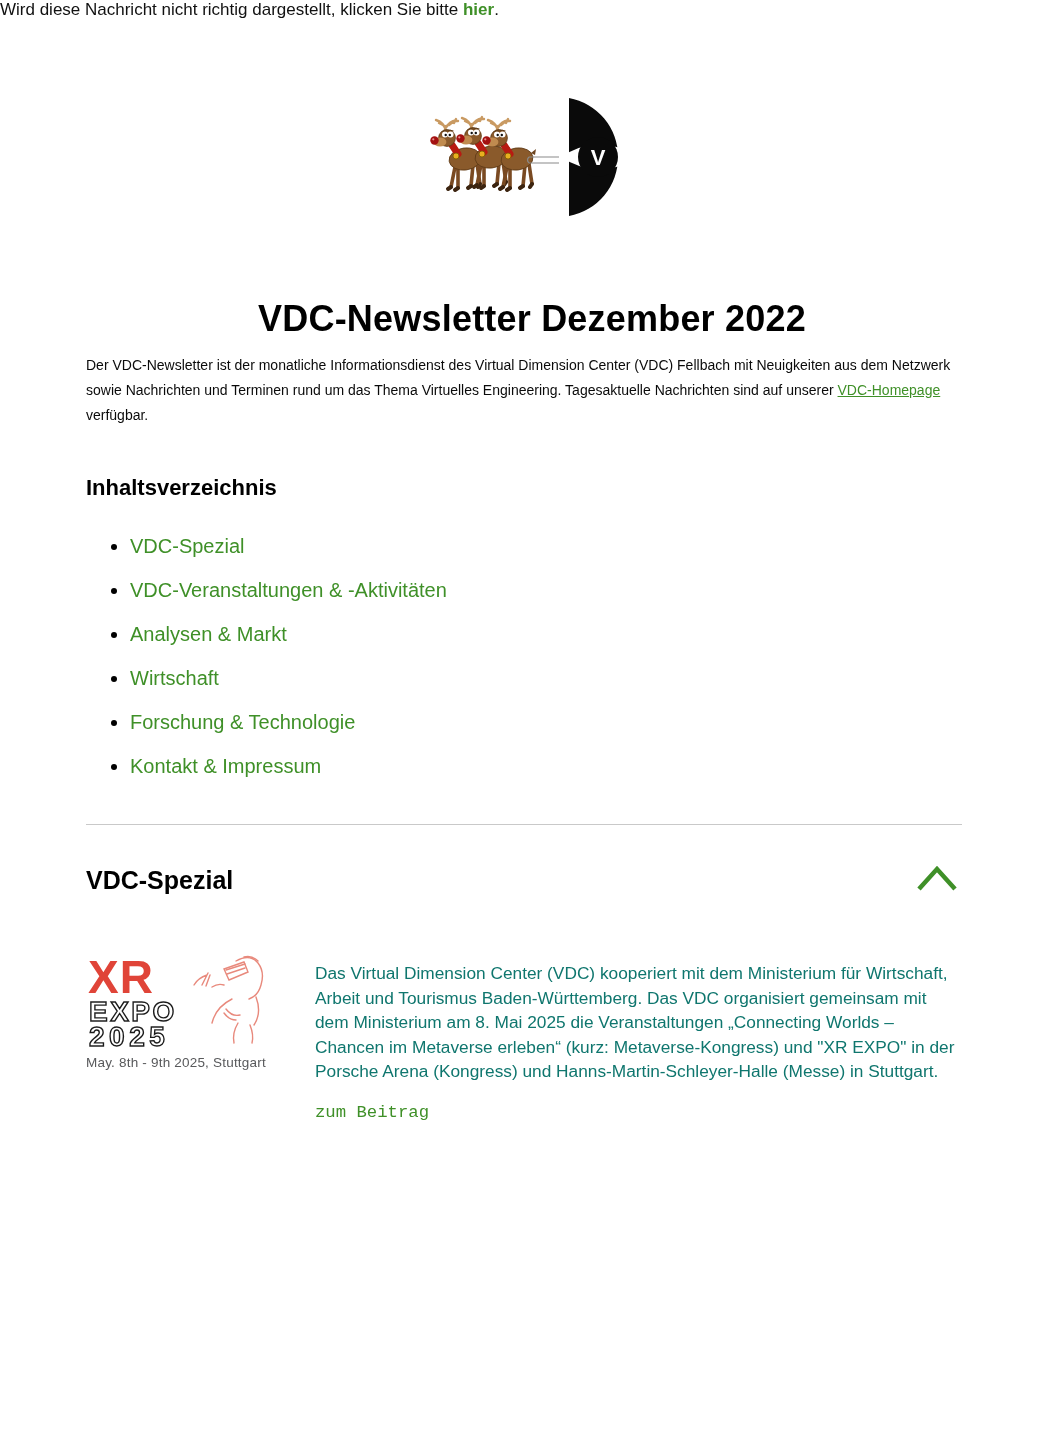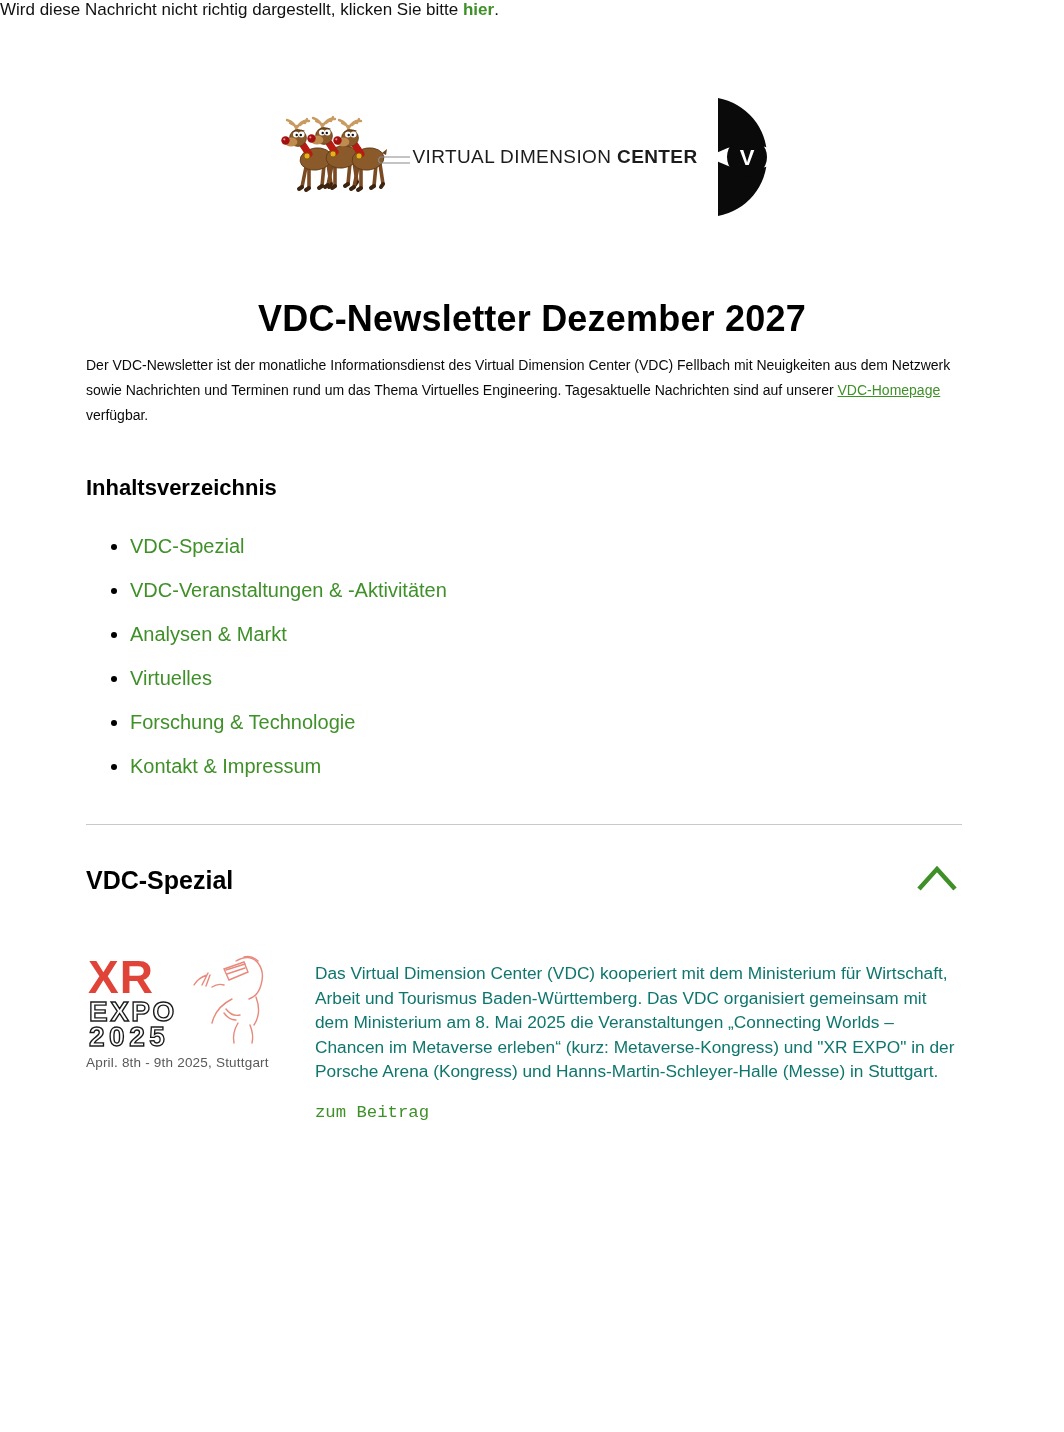--- a/index.html
+++ b/index.html
@@ -88,46 +88,43 @@
           <circle cx="24.8" cy="18" r="1.2" fill="#111"></circle>
         <path d="M16.5,15 q3,-2 6,-1 M22.5,14 q3,-1.5 6,0" stroke="#5d3a16" stroke-width="1" fill="none"></path>
       </g>
     </defs>
     <use href="#deer" x="0" y="2"></use>
     <use href="#deer" x="26" y="0"></use>
     <use href="#deer" x="52" y="2"></use>
     <path d="M104,42 h30 M104,48 h30" stroke="#8a8a8a" stroke-width="1.2"></path>
     <path d="M104,42 q-3,3 0,6" stroke="#8a8a8a" stroke-width="1.2" fill="none"></path>
   </svg>
-  <div class="brand-text">
-    <span>VIRTUAL DIMENSION </span><span class="bold">CENTER</span>
-  </div>
 
   <svg width="78" height="122" viewBox="0 0 78 122" aria-hidden="true">
     <path d="M8,2 a60,60 0 0 1 0,118 z" fill="#0a0a0a"></path>
     <path d="M0,61 Q38,36 78,61 Q38,86 0,61 Z" fill="#ffffff"></path>
     <circle cx="37" cy="61" r="20" fill="#0a0a0a"></circle>
     <text x="37" y="69" text-anchor="middle" font-size="22" font-weight="bold" fill="#ffffff" font-family="Liberation Sans, sans-serif">V</text>
   </svg>
 </div>
 
-<h1 class="newsletter-title">VDC-Newsletter Dezember 2027</h1>
+<h1 class="newsletter-title">VDC-Newsletter Dezember 2022</h1>
 
 <div class="inner">
 
   <p class="intro">
     <span>Der VDC-Newsletter ist der monatliche Informationsdienst des Virtual Dimension Center (VDC) Fellbach mit Neuigkeiten aus dem Netzwerk sowie Nachrichten und Terminen rund um das Thema Virtuelles Engineering. Tagesaktuelle Nachrichten sind auf unserer </span><a>VDC-Homepage</a><span> verfügbar.</span>
   </p>
 
   <h2 class="toc-heading">Inhaltsverzeichnis</h2>
   <ul class="toc-list">
     <li><a>VDC-Spezial</a></li>
     <li><a>VDC-Veranstaltungen &amp; -Aktivitäten</a></li>
     <li><a>Analysen &amp; Markt</a></li>
-    <li><a>Virtuelles</a></li>
+    <li><a>Wirtschaft</a></li>
     <li><a>Forschung &amp; Technologie</a></li>
     <li><a>Kontakt &amp; Impressum</a></li>
   </ul>
 
   <hr class="divider">
 
   <div class="section-header">
     <h2>VDC-Spezial</h2>
     <a class="to-top" title="">
       <svg width="46" height="32" viewBox="0 0 46 32" aria-hidden="true">
@@ -147,20 +144,20 @@
           <path d="M138,22 l20,-7 l4,10 l-19,8 z"></path>
           <path d="M140,23 l19,-6 M141,27 l18,-6"></path>
           <path d="M158,10 q8,-2 14,4"></path>
           <path d="M121,28 q-9,3 -13,10 m14,-12 l-6,12 m8,-10 l-4,11"></path>
           <path d="M126,40 q6,-4 12,-2"></path>
           <path d="M146,52 q-16,8 -20,24 M170,50 q6,16 -2,28"></path>
           <path d="M140,62 q6,8 14,6 m-16,-2 q5,7 12,7"></path>
           <path d="M152,76 q-6,10 -4,20 M164,78 q4,10 2,18"></path>
         </g>
       </svg>
-      <div class="media-caption">April. 8th - 9th 2025, Stuttgart</div>
+      <div class="media-caption">May. 8th - 9th 2025, Stuttgart</div>
     </div>
     <div class="article-text">
       <p class="article-body">Das Virtual Dimension Center (VDC) kooperiert mit dem Ministerium für Wirtschaft, Arbeit und Tourismus Baden-Württemberg. Das VDC organisiert gemeinsam mit dem Ministerium am 8. Mai 2025 die Veranstaltungen „Connecting Worlds – Chancen im Metaverse erleben“ (kurz: Metaverse-Kongress) und "XR EXPO" in der Porsche Arena (Kongress) und Hanns-Martin-Schleyer-Halle (Messe) in Stuttgart.</p>
       <a class="article-link">zum Beitrag</a>
     </div>
   </div>
 </div>
 
 </body></html>

